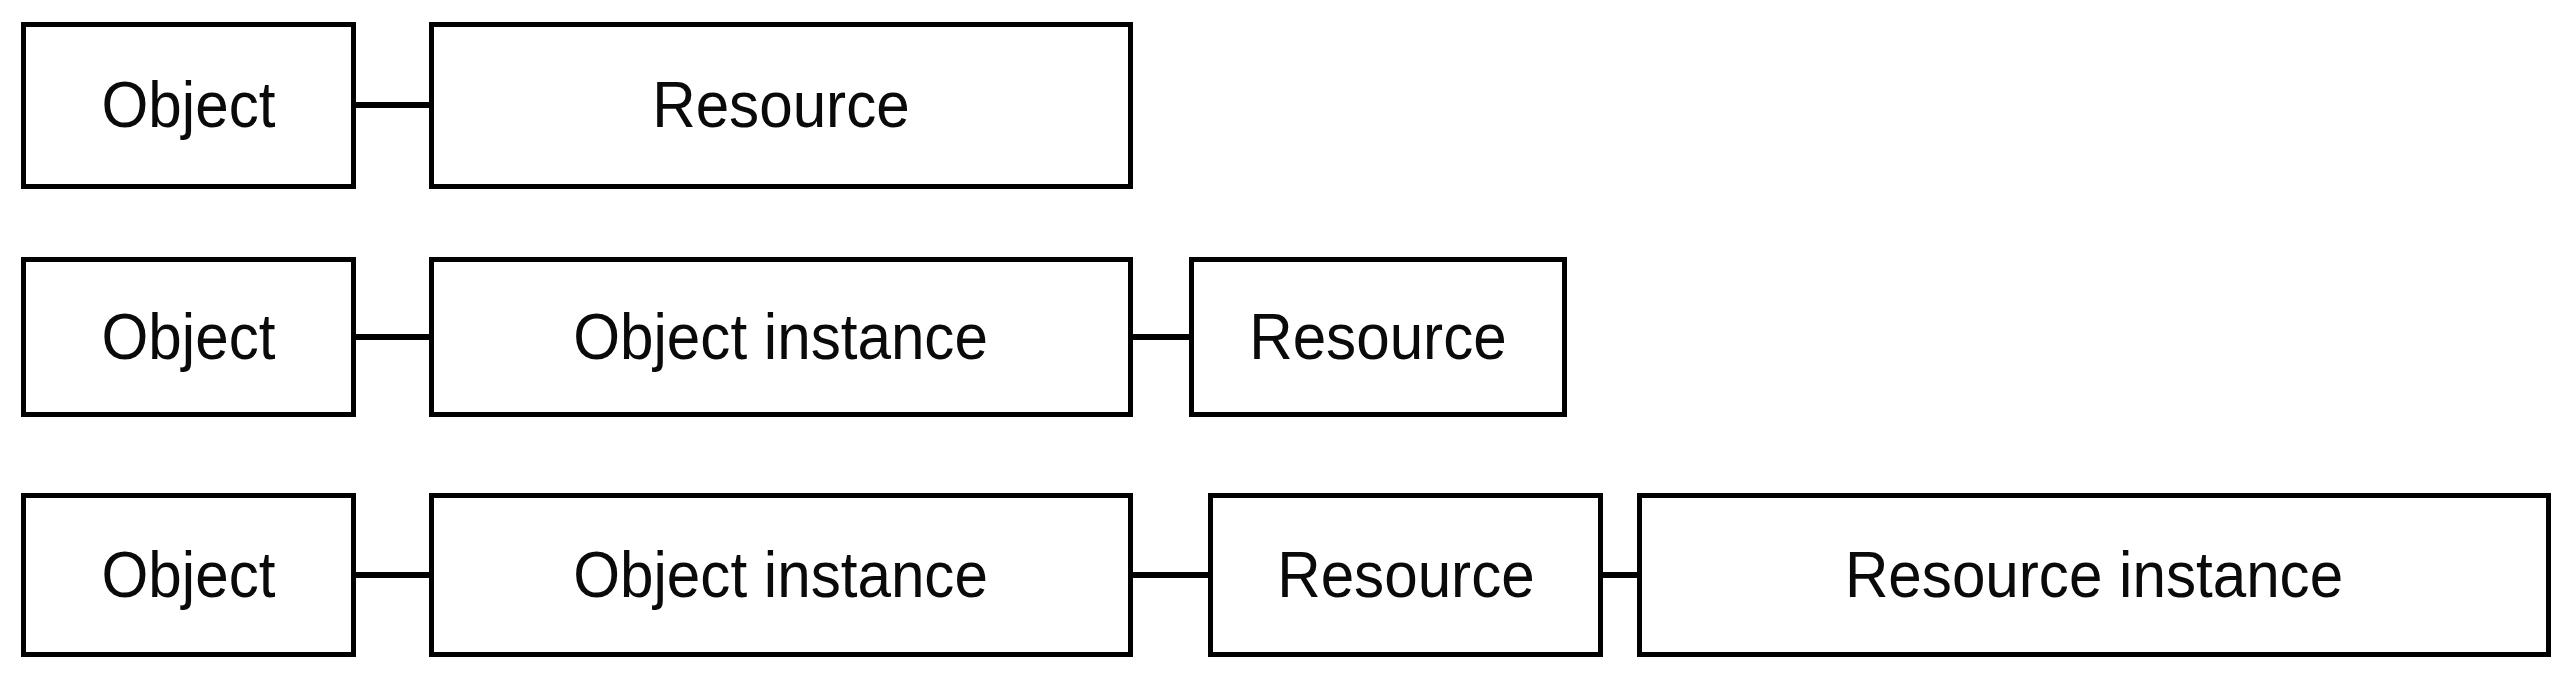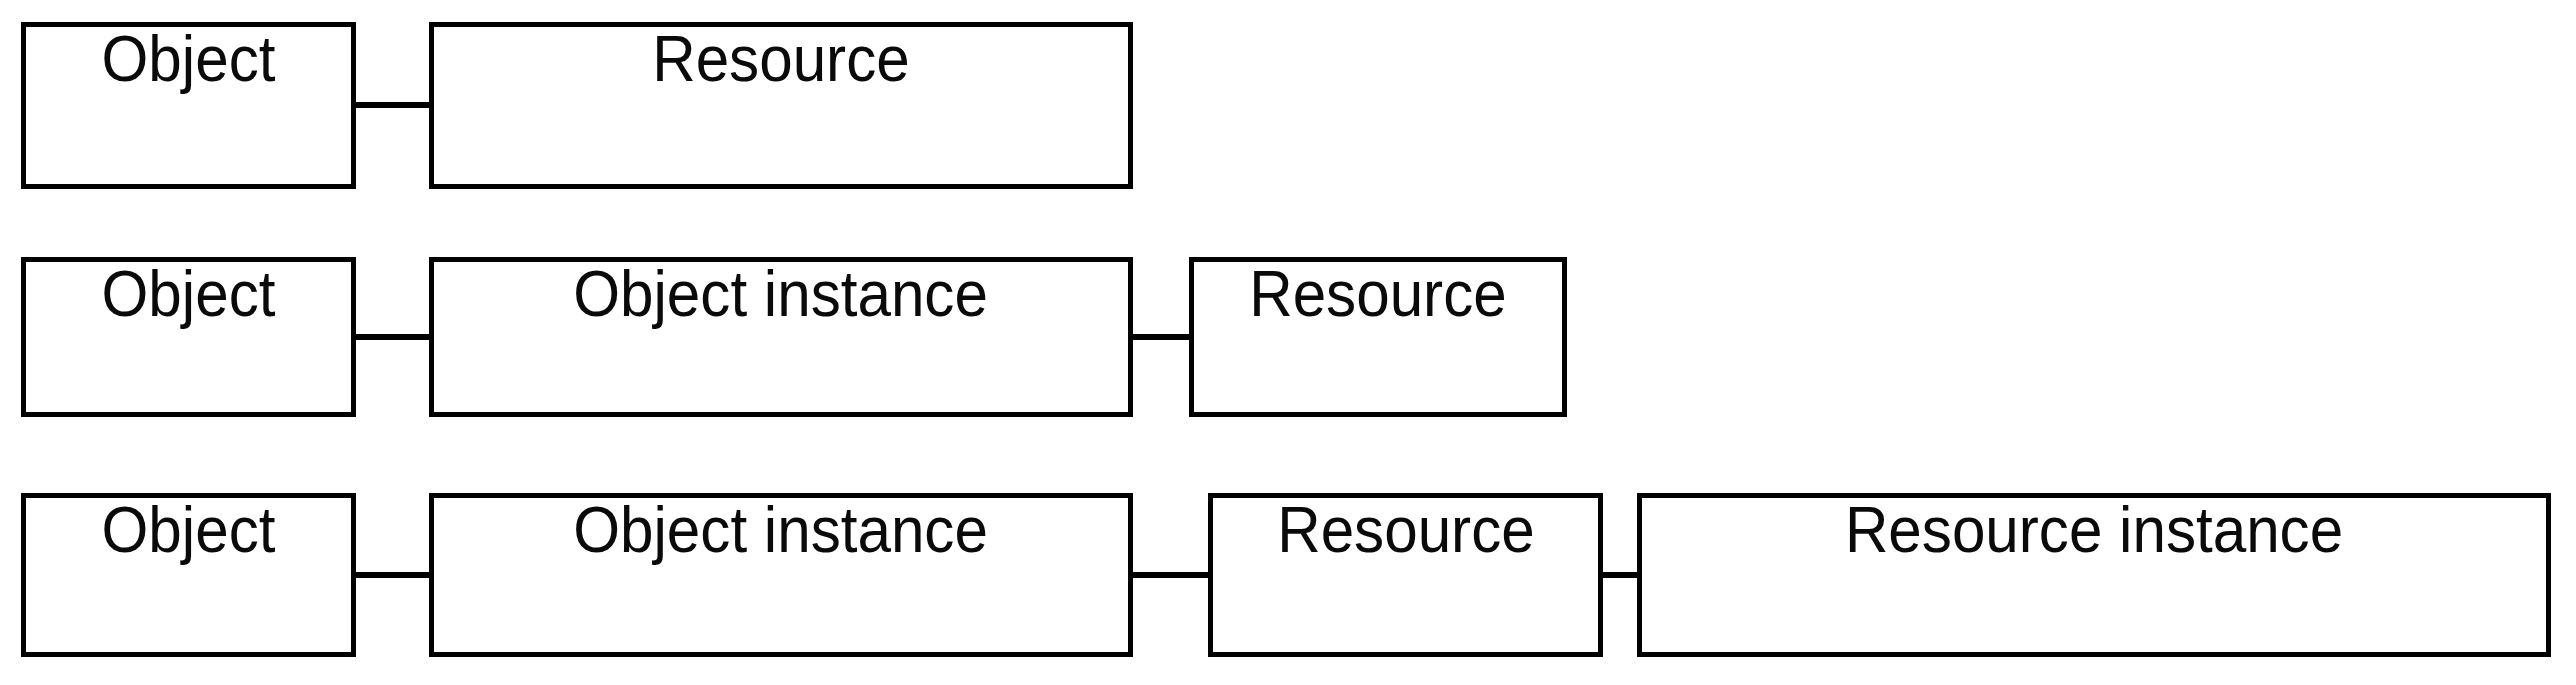--- a/index.html
+++ b/index.html
@@ -22,21 +22,21 @@
     position: absolute;
     left: 0;
     width: 2576px;
   }
   .node-box {
     position: absolute;
     box-sizing: border-box;
     background: #ffffff;
     border: 5.7px solid #010101;
     display: flex;
-    align-items: flex-start;
+    align-items: center;
     justify-content: center;
   }
   .node-label {
     font-family: "Liberation Sans", sans-serif;
     font-size: 64px;
     line-height: 1;
     color: #0a0a0a;
     white-space: nowrap;
     letter-spacing: 0px;
     transform: scaleX(0.94);

